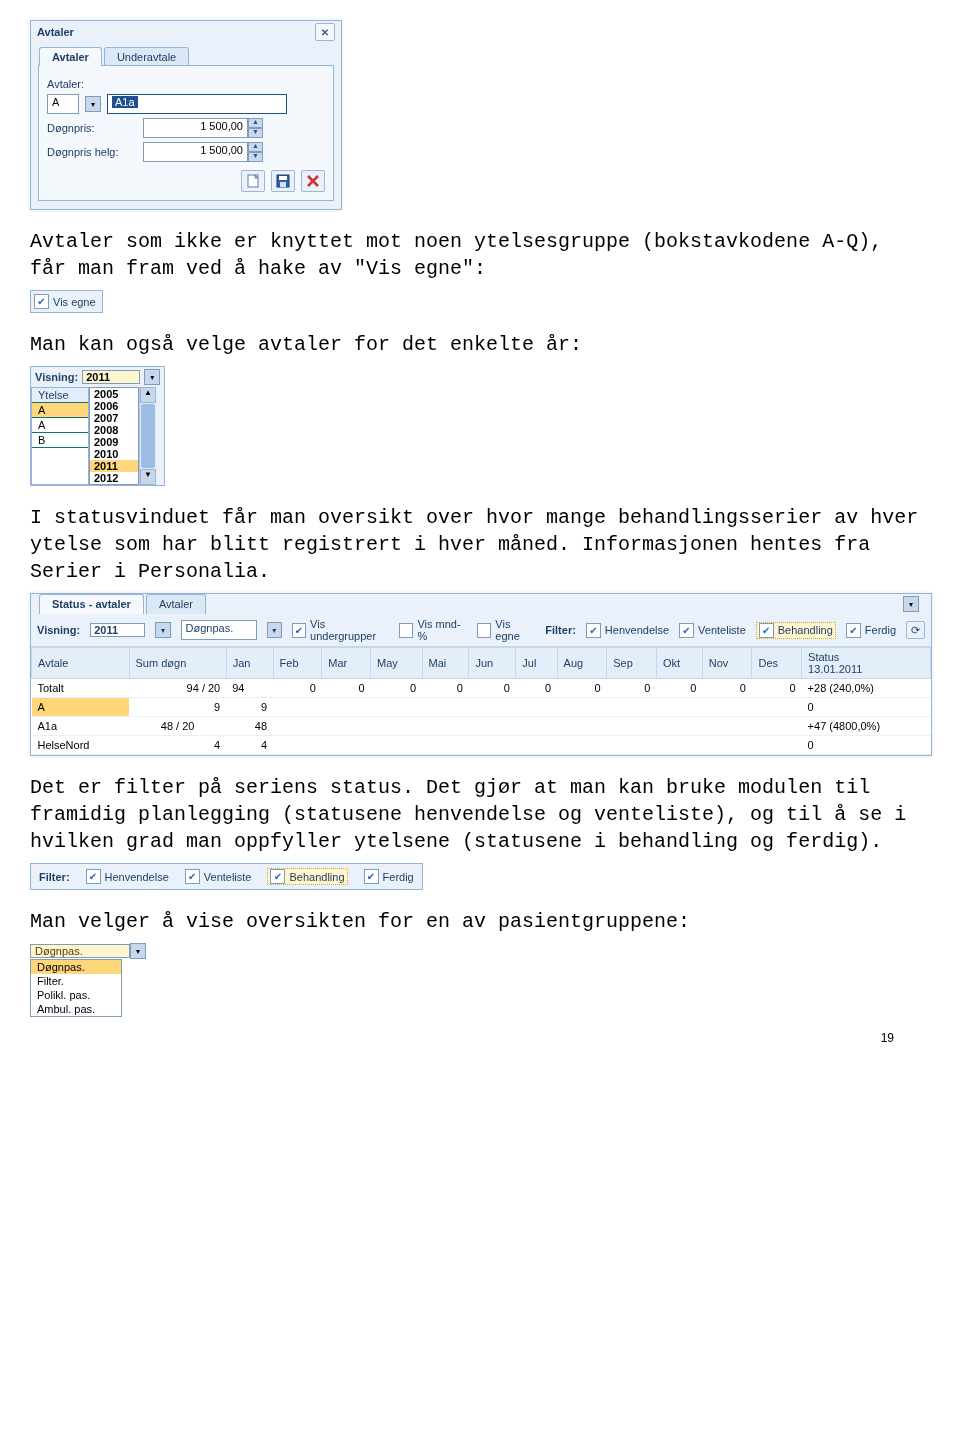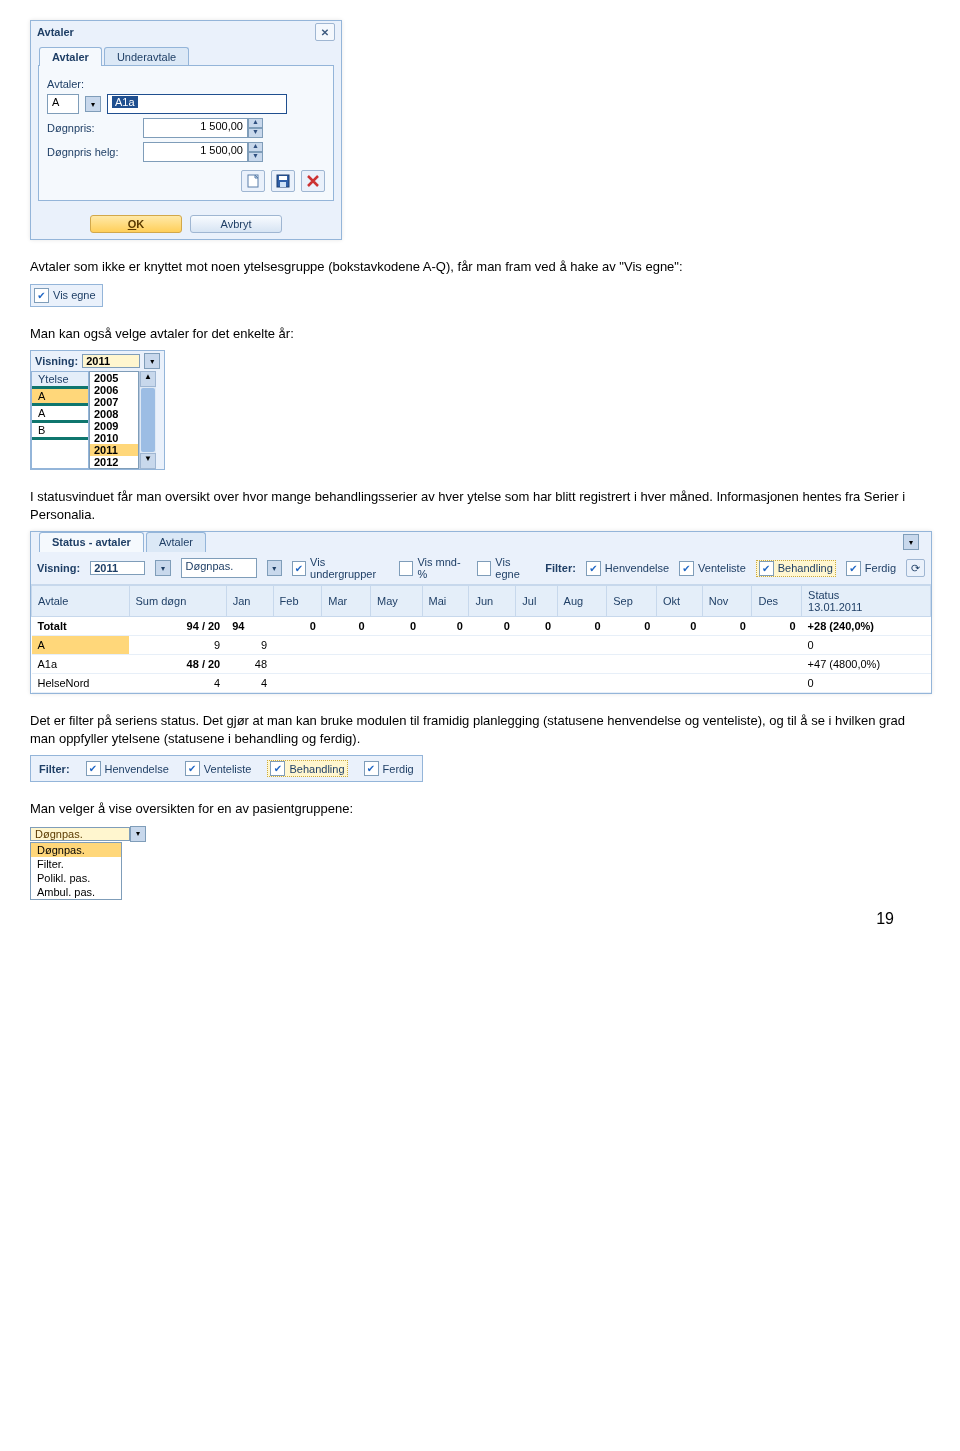--- a/index.html
+++ b/index.html
@@ -89,51 +89,51 @@
   .chk{display:inline-flex;align-items:center;gap:4px;font-size:11px;color:#1f3f66;}
   .chkbox{width:13px;height:13px;border:1px solid #7f9db9;background:#fff;display:inline-flex;align-items:center;justify-content:center;font-size:10px;color:#2167c5;}
   
   .smallpanel{border:1px solid #94b5d9;background:#eaf1fb;font-size:11px;}
   
   .visning-row{display:flex;align-items:center;gap:4px;padding:2px 4px;}
   .yearbox{border:1px solid #7f9db9;background:#fff;width:50px;padding:0 3px;font-weight:bold;display:flex;justify-content:space-between;align-items:center;}
   .yearbox.open{background:#fff6cf;}
   .dropicon{width:14px;height:14px;background:#c8d8ec;border:1px solid #7f9db9;font-size:8px;display:flex;align-items:center;justify-content:center;}
   .ytelsecol{border:1px solid #94b5d9;background:#fff;}
-  .ytelsecol div{padding:1px 6px;border-bottom:3px solid #0f766e;}
+  .ytelsecol div{padding:1px 6px;border-bottom:1px solid #0f766e;}
   .ytelsecol .hdr{background:#e4eef9;color:#1f3f66;}
   .ytelsecol .sel{background:#ffd77a;}
   .yearlist{border:1px solid #7f9db9;background:#fff;font-weight:bold;width:48px;}
   .yearlist div{padding:0 4px;}
   .yearlist .sel{background:#ffd77a;}
   .scrollbar{display:flex;flex-direction:column;width:16px;background:#dfe9f5;border-left:1px solid #b4c7de;}
   .scrollbar .arr{height:14px;background:#c8d8ec;border:1px solid #9fb6d2;font-size:8px;text-align:center;}
   .scrollbar .thumb{flex:1;background:#9cbde4;margin:1px;border-radius:2px;}
   
-  p.body{font-size:13px;line-height:1.35;margin:18px 0 8px 0;}
+  p.body{font-size:20px;line-height:1.35;margin:18px 0 8px 0;font-family:Liberation Mono, monospace;}
   
   .wide{width:900px;}
   .toolbar{display:flex;align-items:center;gap:10px;padding:4px 6px;background:#eaf1fb;font-size:11px;color:#1f3f66;border-bottom:1px solid #c7d8ec;}
   .tbl{width:100%;border-collapse:collapse;font-size:11px;background:#fff;}
   .tbl th{background:#e4eef9;color:#1f3f66;font-weight:normal;text-align:left;padding:3px 6px;border:1px solid #c7d8ec;}
   .tbl td{padding:3px 6px;border-bottom:1px solid #e7eff8;}
-  .tbl tr.total td{font-weight:bold;}
+  .tbl tr.total td{font-weight:normal;}
   .tbl td.first{background:#fff;}
   .tbl tr.selA td.first{background:#ffd77a;}
   
   .filterstrip{border:1px solid #94b5d9;background:#eaf1fb;padding:4px 8px;display:inline-flex;gap:16px;align-items:center;font-size:11px;color:#1f3f66;}
   .filterstrip .hdr{font-weight:bold;}
   .filterstrip .chk .chkbox{background:#fff;}
   .filterstrip .chk.sel{background:#fff6cf;padding:0 2px;border:1px dotted #c9a93f;}
   
   .grpbox{border:1px solid #7f9db9;background:#fff6cf;width:90px;padding:0 4px;display:flex;justify-content:space-between;align-items:center;color:#5a3a00;font-size:11px;}
   .grplist{border:1px solid #7f9db9;background:#fff;width:90px;font-size:11px;}
   .grplist div{padding:1px 6px;}
   .grplist .sel{background:#ffd77a;}
-  .pagenum{position:absolute;right:36px;bottom:12px;font-size:16px;}
+  .pagenum{position:absolute;right:36px;bottom:12px;font-size:12px;}
 </style>
 </head>
 <body>
 
 
 
 
 <div class="win" style="width:310px">
   <div class="titlebar">
     <span>Avtaler</span>
@@ -185,24 +185,20 @@
             <rect x="3" y="2" width="8" height="4" fill="#fff"></rect>
             <rect x="4" y="8" width="6" height="5" fill="#cfe2f7"></rect>
           </svg>
         </span>
       <span class="iconbtn">
           <svg width="12" height="12">
             <path d="M1 1 L11 11 M11 1 L1 11" stroke="#c33" stroke-width="2.5"></path>
           </svg>
         </span>
     </div>
-  </div>
-  <div class="btnrow">
-    <span class="btn primary"><u>O</u><span></span>K</span>
-    <span class="btn">Avbryt</span>
   </div>
 </div>
 
 <p class="body">Avtaler som ikke er knyttet mot noen ytelsesgruppe (bokstavkodene A-Q), får man fram ved å hake av "Vis egne":</p>
 
 <div class="smallpanel" style="display:inline-block;padding:3px 6px 3px 3px;">
   <span class="chk">
     <span class="chkbox">✔</span>
     <span>Vis egne</span>
   </span>
@@ -347,21 +343,21 @@
           <td style="text-align: right;"></td>
           <td style="text-align: right;"></td>
           <td style="text-align: right;"></td>
           <td style="text-align: right;"></td>
           <td style="text-align: right;"></td>
           <td style="text-align: right;"></td>
           <td>0</td>
         </tr>
         <tr>
           <td class="first">A1a</td>
-          <td style="text-align: right; font-weight: bold;">48 / 20</td>
+          <td style="text-align: center;">48 / 20</td>
           <td style="text-align: right;">48</td>
           <td style="text-align: right;"></td>
           <td style="text-align: right;"></td>
           <td style="text-align: right;"></td>
           <td style="text-align: right;"></td>
           <td style="text-align: right;"></td>
           <td style="text-align: right;"></td>
           <td style="text-align: right;"></td>
           <td style="text-align: right;"></td>
           <td style="text-align: right;"></td>

